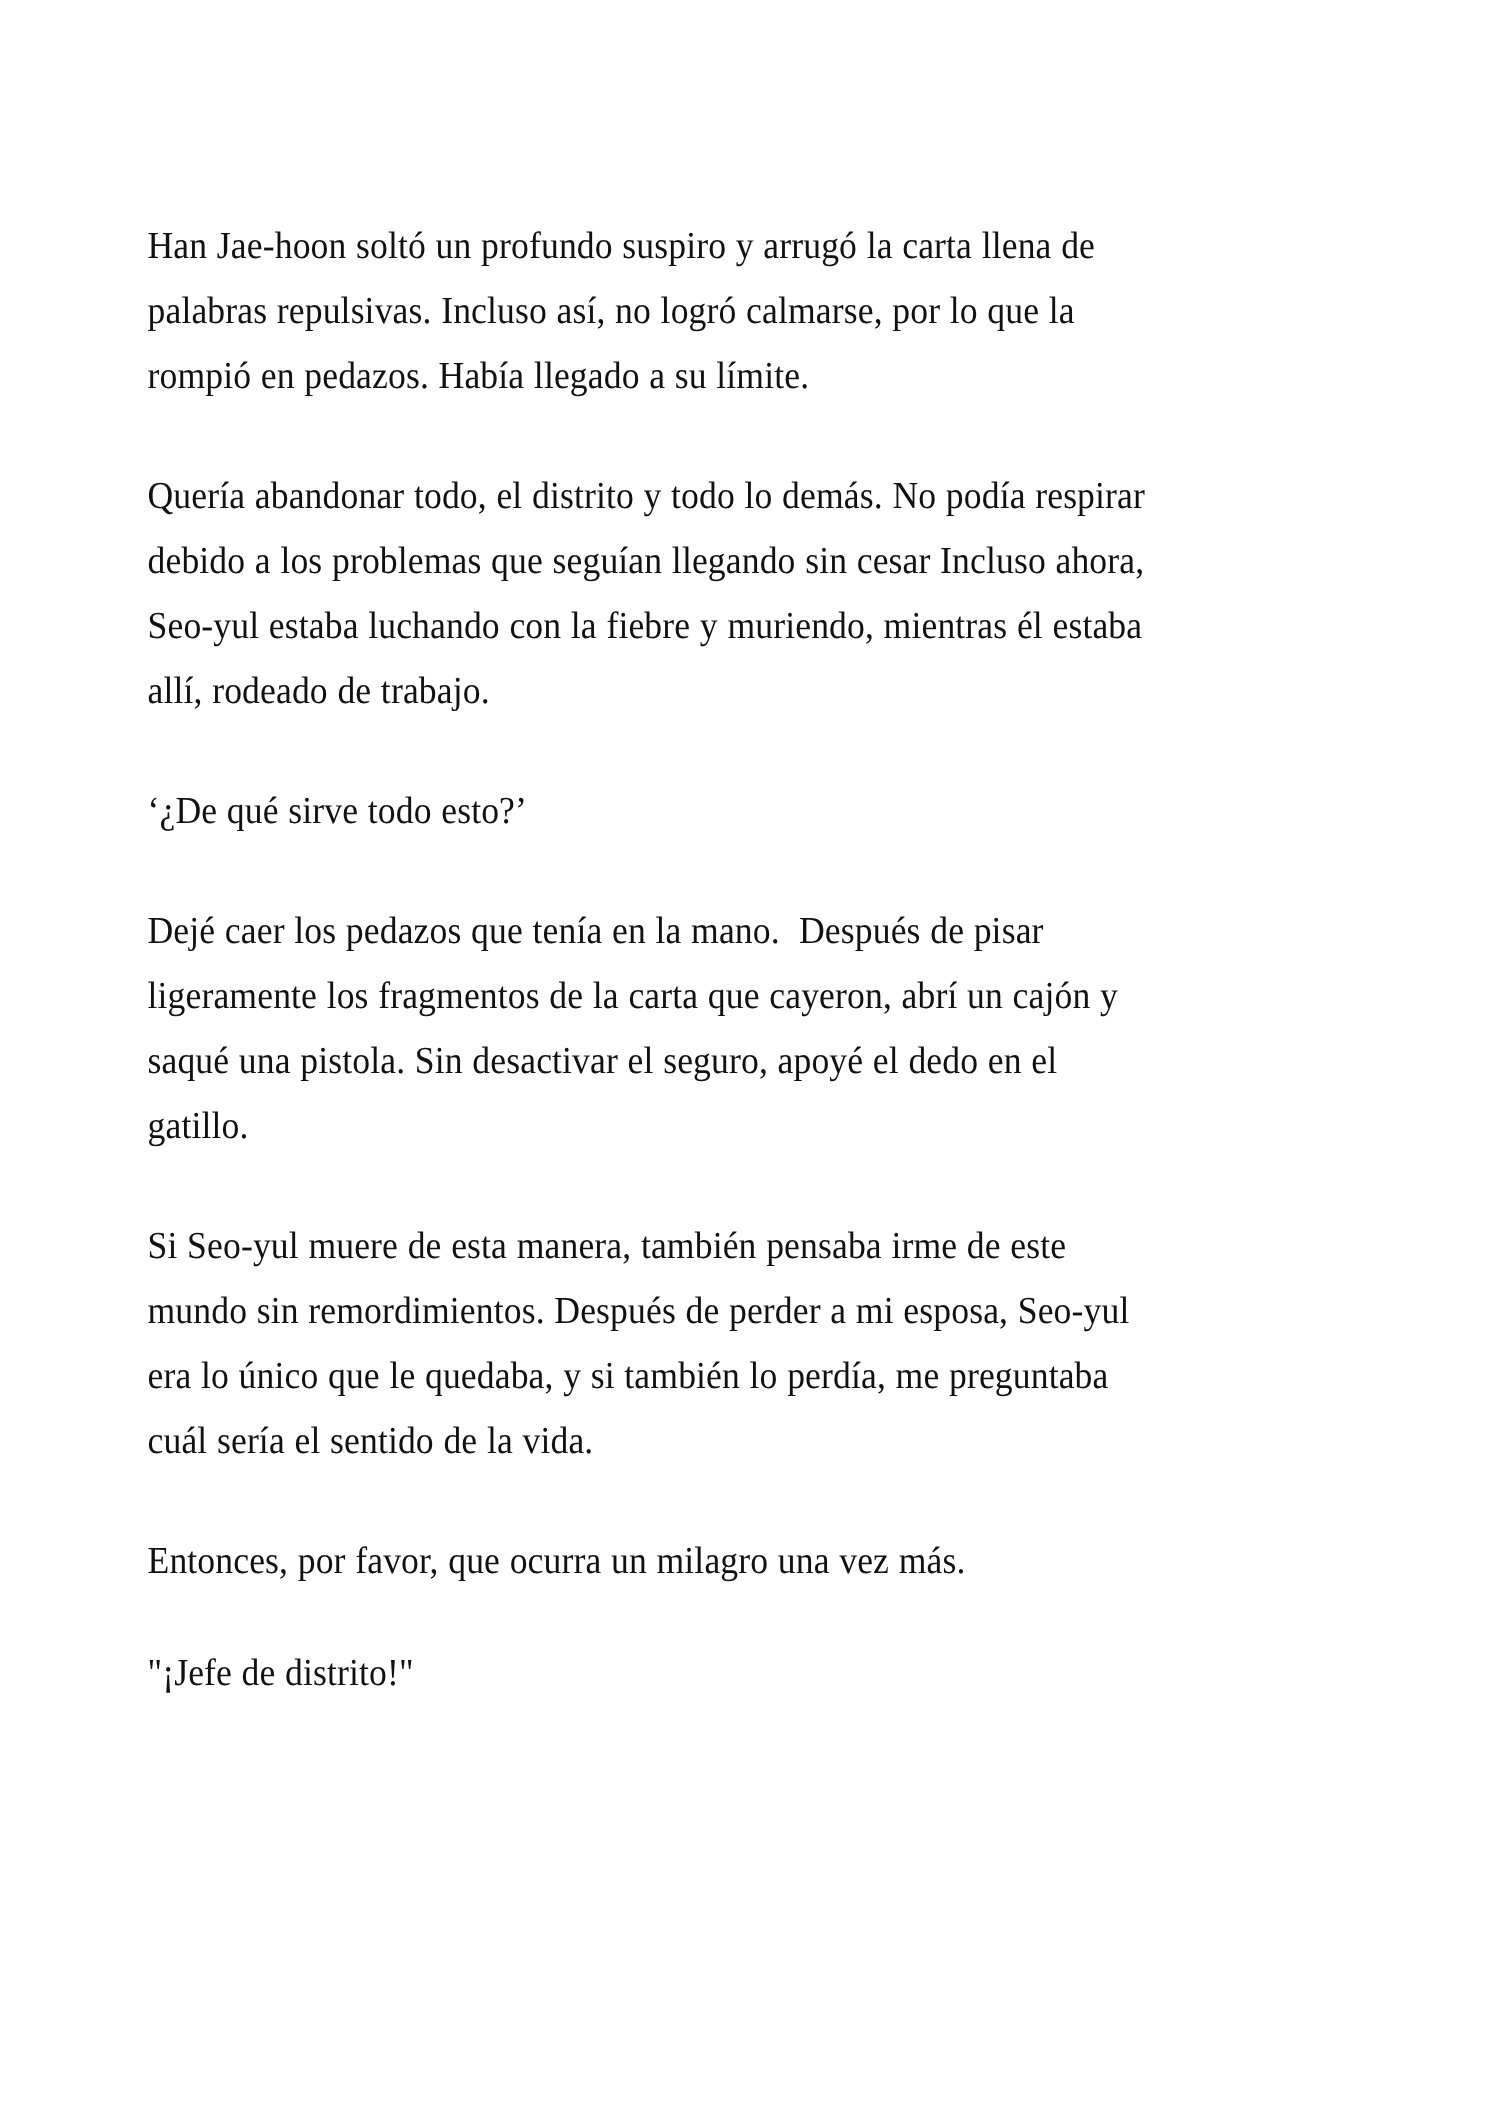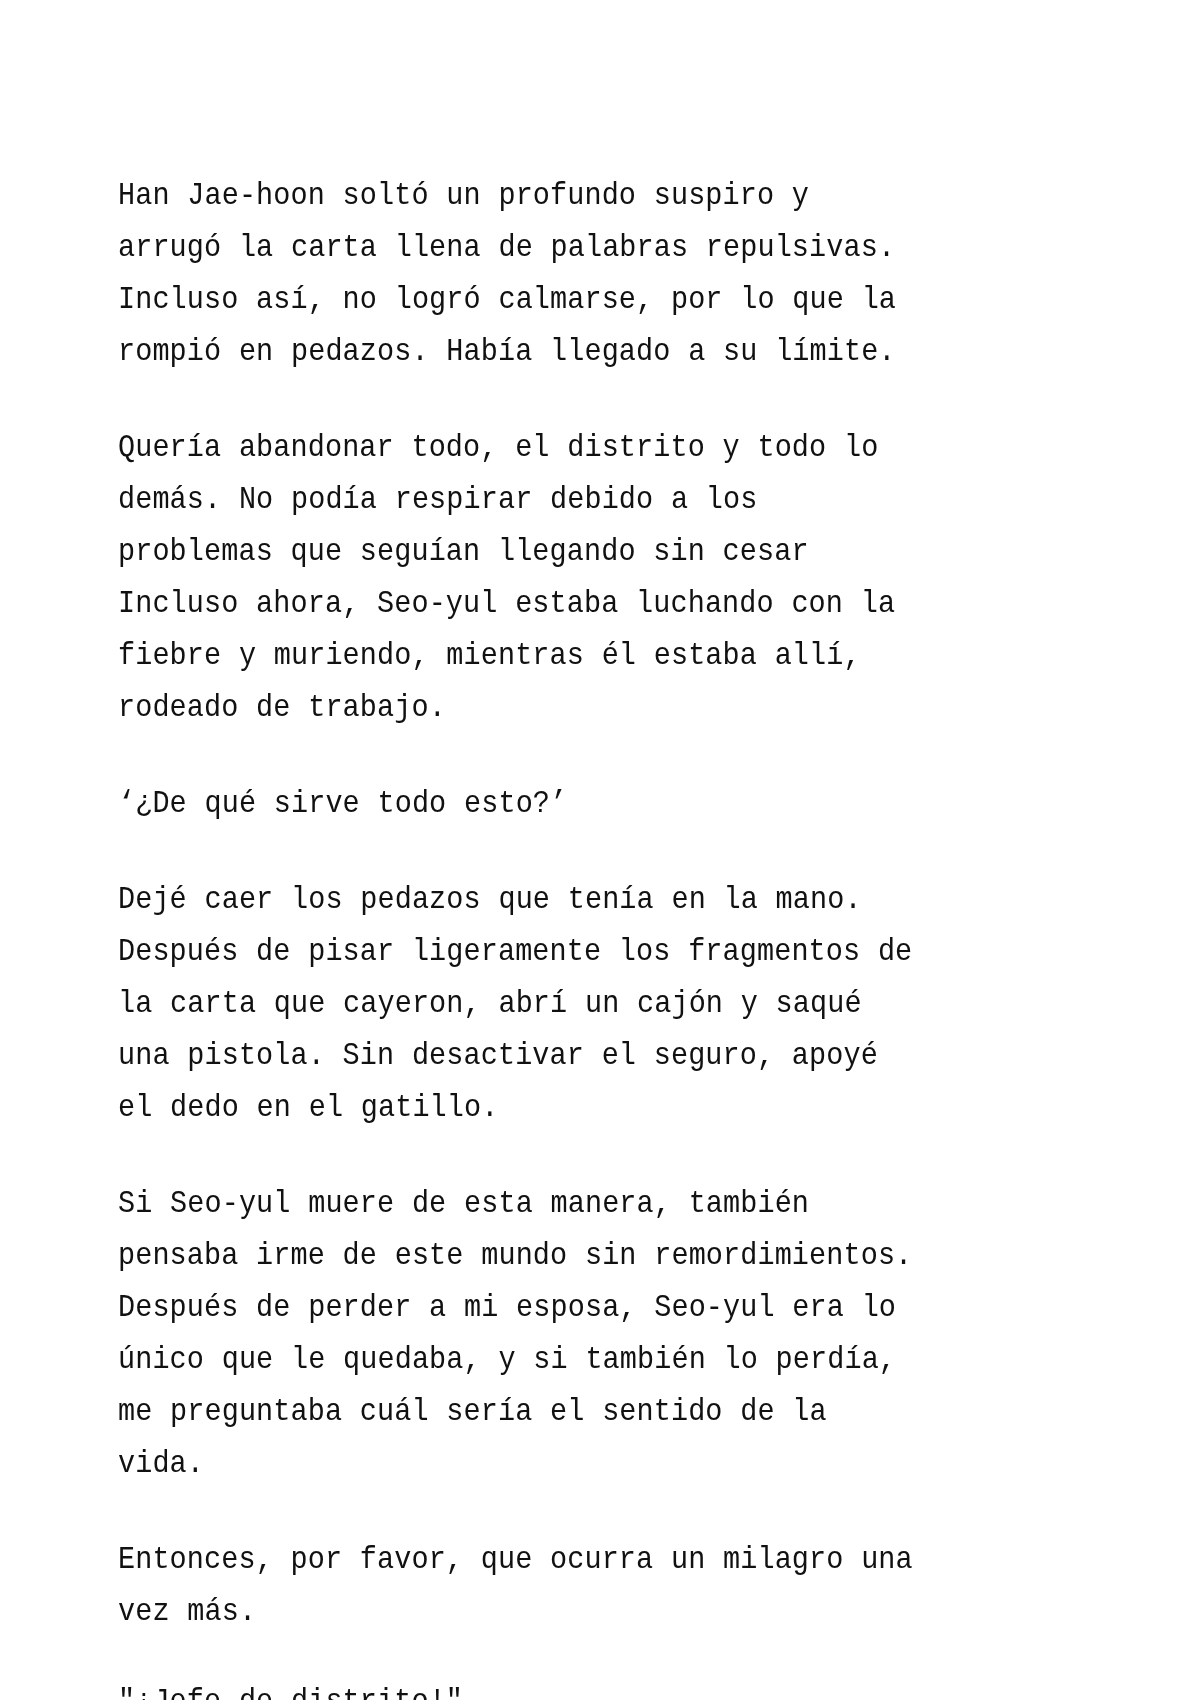--- a/index.html
+++ b/index.html
@@ -14,21 +14,20 @@
     color: #000000;
     overflow: hidden;
   }
   .page {
     box-sizing: border-box;
     width: 1200px;
     height: 1700px;
     background: #ffffff;
     padding: 0;
     position: relative;
-    font-family: Liberation Mono, monospace;
   }
   .content {
     position: absolute;
     left: 118px;
     top: 170px;
     width: 860px;
   }
   .para {
     font-size: 30.5px;
     line-height: 52px;

